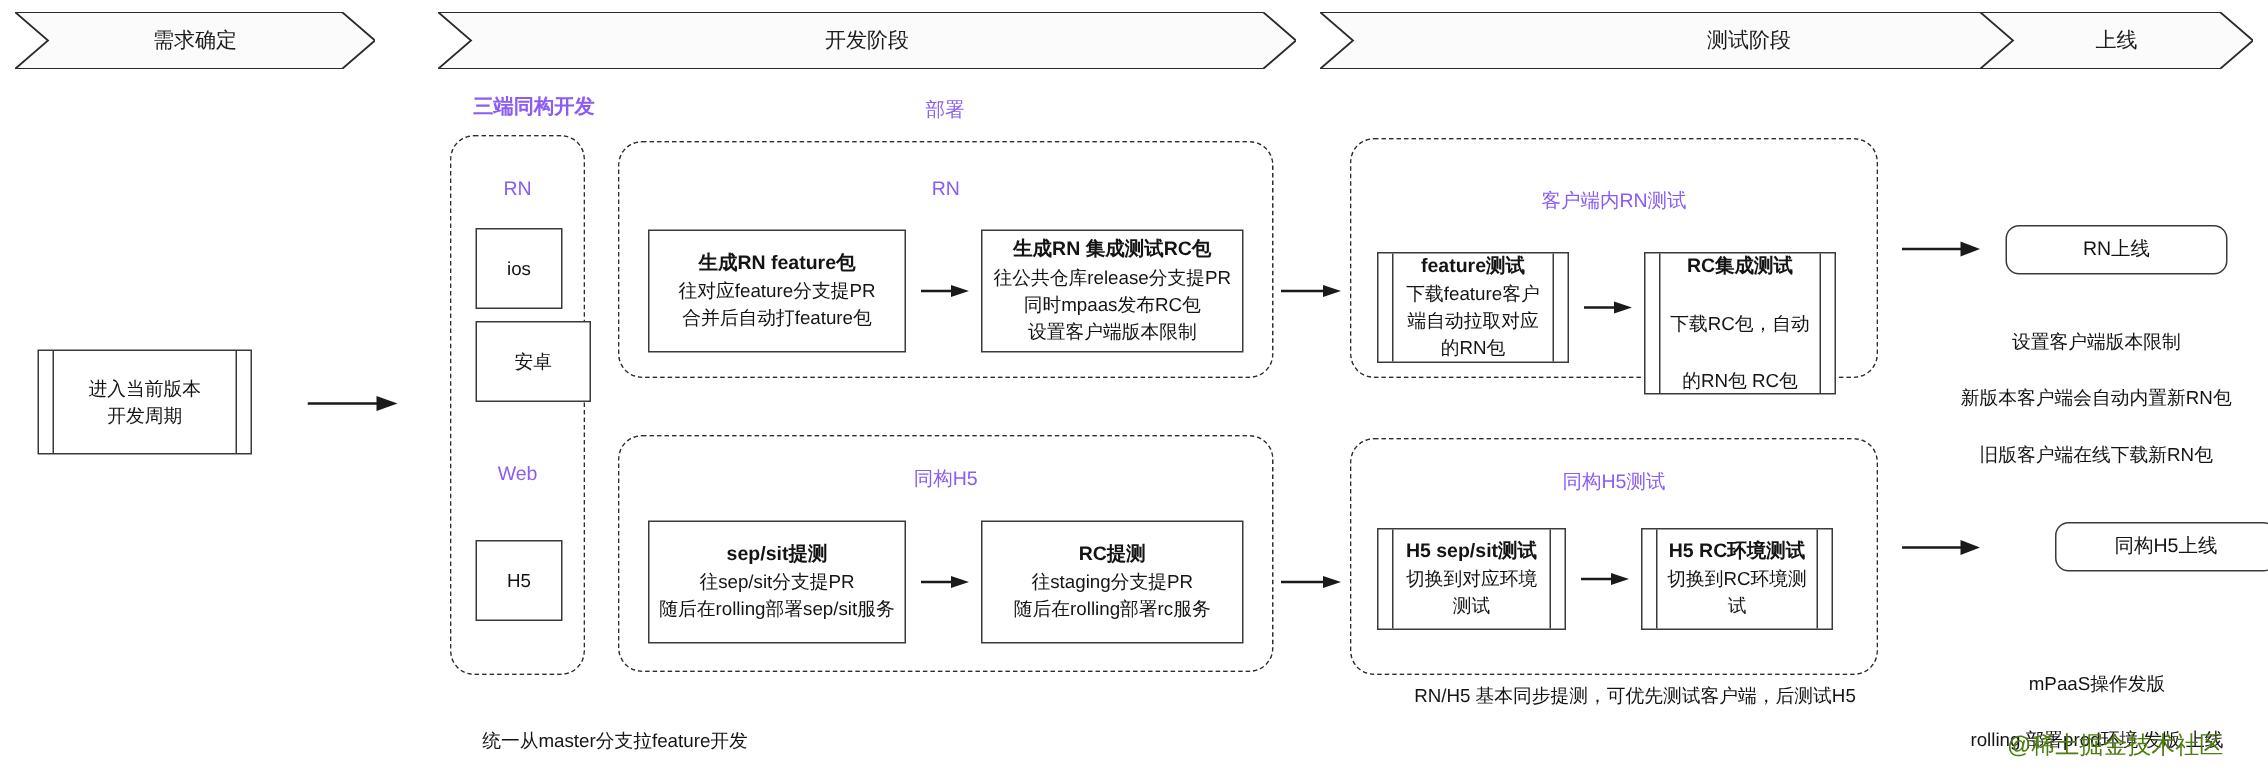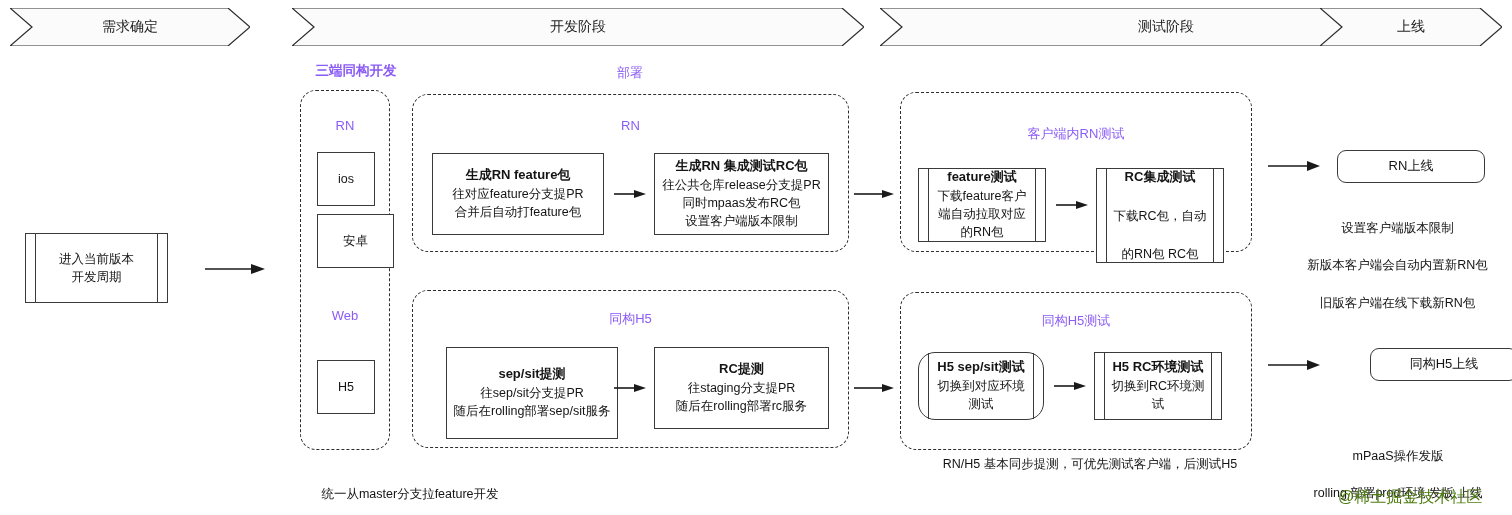--- a/index.html
+++ b/index.html
@@ -174,21 +174,21 @@
   <div class="box" style="left:654px;top:153px;width:175px;height:82px;">
     <div class="ttl">生成RN 集成测试RC包</div>
     <div class="ln">往公共仓库release分支提PR</div>
     <div class="ln">同时mpaas发布RC包</div>
     <div class="ln">设置客户端版本限制</div>
   </div>
 
   <div class="dgroup" style="left:412px;top:290px;width:437px;height:158px;"></div>
   <div class="glabel" style="left:412px;top:310px;width:437px;">同构H5</div>
 
-  <div class="box" style="left:432px;top:347px;width:172px;height:92px;margin-left:14px;">
+  <div class="box" style="left:432px;top:347px;width:172px;height:82px;">
     <div class="ttl">sep/sit提测</div>
     <div class="ln">往sep/sit分支提PR</div>
     <div class="ln">随后在rolling部署sep/sit服务</div>
   </div>
 
   <div class="arrow" style="left:614px;top:382px;">
     <svg width="32" height="12" viewBox="0 0 32 12">
       <line x1="0" y1="6" x2="22" y2="6" stroke="#1a1a1a" stroke-width="1.6"></line>
       <polygon points="32,6 20,2 20,10" fill="#1a1a1a"></polygon>
     </svg>
@@ -234,21 +234,21 @@
 
   <div class="box pproc" style="left:1096px;top:168px;width:128px;height:95px;gap:20px;">
     <div class="ttl">RC集成测试</div>
     <div class="ln">下载RC包，自动</div>
     <div class="ln">的RN包 RC包</div>
   </div>
 
   <div class="dgroup" style="left:900px;top:292px;width:352px;height:158px;"></div>
   <div class="glabel" style="left:900px;top:312px;width:352px;">同构H5测试</div>
 
-  <div class="box pproc" style="left:918px;top:352px;width:126px;height:68px;border-radius:17px;">
+  <div class="box pproc" style="left:918px;top:352px;width:126px;height:68px;">
     <div class="ttl">H5 sep/sit测试</div>
     <div class="ln">切换到对应环境</div>
     <div class="ln">测试</div>
   </div>
 
   <div class="arrow" style="left:1054px;top:380px;">
     <svg width="32" height="12" viewBox="0 0 32 12">
       <line x1="0" y1="6" x2="22" y2="6" stroke="#1a1a1a" stroke-width="1.6"></line>
       <polygon points="32,6 20,2 20,10" fill="#1a1a1a"></polygon>
     </svg>

